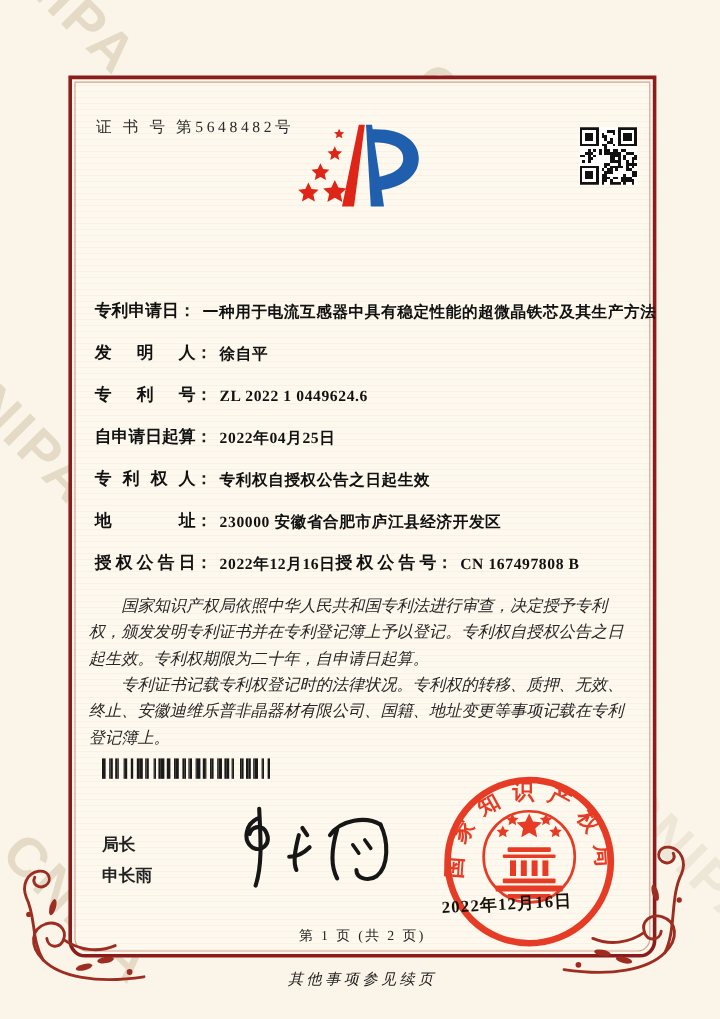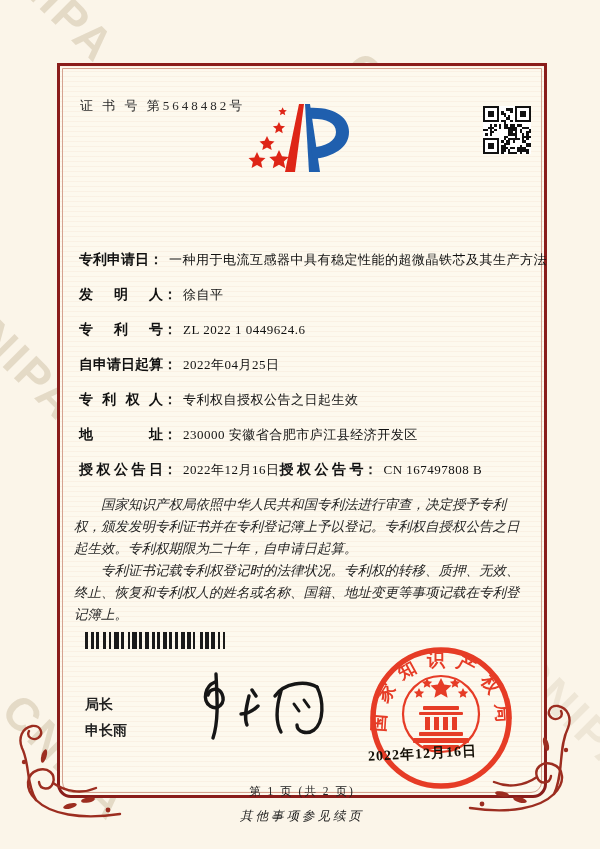--- a/index.html
+++ b/index.html
@@ -52,21 +52,21 @@
   }
   
   .fields{position:absolute;left:79px;top:249px;width:462px;z-index:3;}
   .frow{display:flex;align-items:flex-start;margin-bottom:14px;line-height:21px;white-space:nowrap;}
   .flabel{
     display:inline-block;width:84px;
     font-weight:bold;font-size:14px;color:#111;
     text-align:justify;text-align-last:justify;
   }
   .fcolon{font-weight:bold;font-size:14px;margin-right:6px;}
-  .fvalue{font-weight:normal;font-size:13px;color:#111;letter-spacing:0.5px;}
+  .fvalue{font-weight:bold;font-size:13px;color:#111;letter-spacing:0.5px;}
   .frow.double .pair2{display:flex;}
   
   .legal{
     position:absolute;left:74px;top:494px;width:458px;z-index:3;
     font-size:13.5px;line-height:22px;color:#262626;
   }
   .legal p{margin:0;text-indent:2em;font-style:italic;}
   
   .barcode{position:absolute;left:85px;top:632px;width:155px;height:17px;z-index:3;display:flex;}
   .barcode i{display:block;height:100%;}
@@ -76,21 +76,21 @@
   
   .seal{position:absolute;left:367px;top:644px;width:148px;height:148px;z-index:4;opacity:0.95;}
   .seal-date{
     position:absolute;left:368px;top:745px;z-index:5;
     font-size:14px;font-weight:bold;color:#141007;
     letter-spacing:1px;transform:rotate(-3deg);white-space:nowrap;
   }
   
   .page-info{
     position:absolute;left:57px;top:772px;width:490px;z-index:3;
-    text-align:center;font-size:11.5px;letter-spacing:2px;color:#222;margin-top:12px;
+    text-align:center;font-size:11.5px;letter-spacing:2px;color:#222;
   }
   .cont-note{
     position:absolute;left:57px;top:808px;width:490px;z-index:3;
     text-align:center;font-size:12.5px;letter-spacing:3px;color:#1c1c1c;font-style:italic;
   }
   
   .flourish{position:absolute;z-index:4;}
   .flourish.bl{left:8px;top:718px;}
   .flourish.br{left:462px;top:700px;transform:scaleX(-1);}
 </style>
@@ -393,21 +393,21 @@
       <span class="pair2">
         <span class="flabel">授权公告号</span>
           <span class="fcolon">：</span>
         <span class="fvalue">CN 167497808 B</span>
       </span>
     </div>
   </div>
 
   <div class="legal">
     <p>国家知识产权局依照中华人民共和国专利法进行审查，决定授予专利权，颁发发明专利证书并在专利登记簿上予以登记。专利权自授权公告之日起生效。专利权期限为二十年，自申请日起算。</p>
-    <p>专利证书记载专利权登记时的法律状况。专利权的转移、质押、无效、终止、恢复和专利权人的姓名或名称、国籍、地址变更等事项记载在专利登记簿上。</p>
+    <p>专利证书记载专利权登记时的法律状况。专利权的转移、质押、无效、终止、安徽迪维乐普非晶器材有限公司、国籍、地址变更等事项记载在专利登记簿上。</p>
   </div>
 
   <div class="barcode" id="barcode">
       <i style="width:3px;background:#1a1a1a"></i>
       <i style="width:2px;background:transparent"></i>
       <i style="width:1px;background:transparent"></i>
       <i style="width:1px;background:#1a1a1a"></i>
       <i style="width:2px;background:#1a1a1a"></i>
       <i style="width:1px;background:transparent"></i>
       <i style="width:1px;background:transparent"></i>

